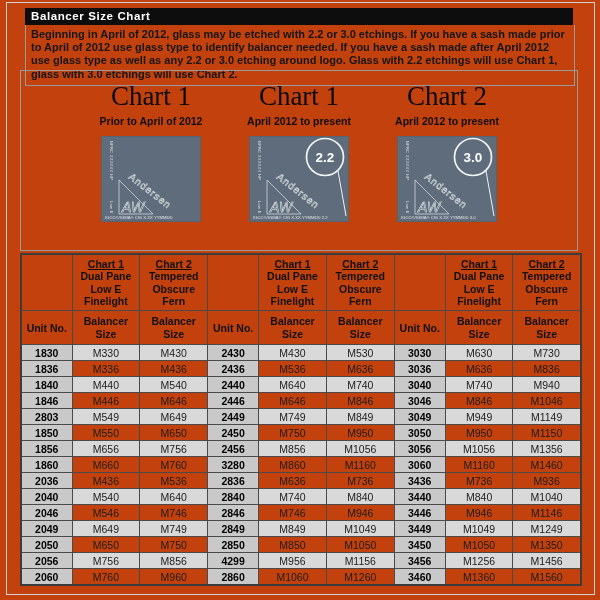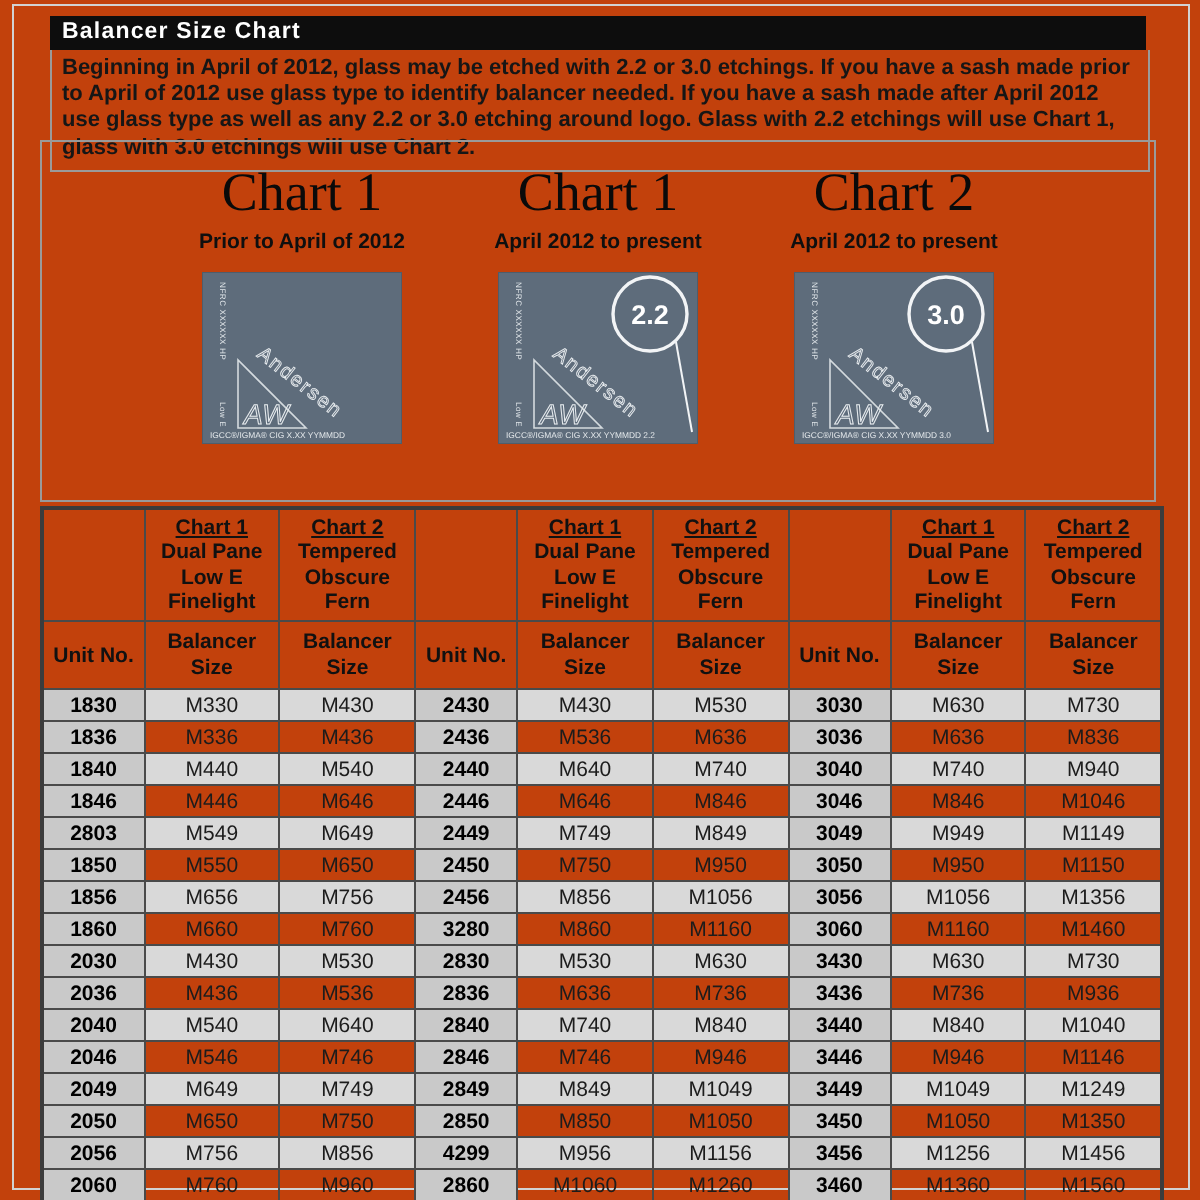--- a/index.html
+++ b/index.html
@@ -260,31 +260,20 @@
           <td class="unit">1860</td>
           <td>M660</td>
           <td>M760</td>
           <td class="unit">3280</td>
           <td>M860</td>
           <td>M1160</td>
           <td class="unit">3060</td>
           <td>M1160</td>
           <td>M1460</td>
         </tr>
-        <tr class="shade">
-          <td class="unit">2030</td>
-          <td>M430</td>
-          <td>M530</td>
-          <td class="unit">2830</td>
-          <td>M530</td>
-          <td>M630</td>
-          <td class="unit">3430</td>
-          <td>M630</td>
-          <td>M730</td>
-        </tr>
         <tr>
           <td class="unit">2036</td>
           <td>M436</td>
           <td>M536</td>
           <td class="unit">2836</td>
           <td>M636</td>
           <td>M736</td>
           <td class="unit">3436</td>
           <td>M736</td>
           <td>M936</td>

